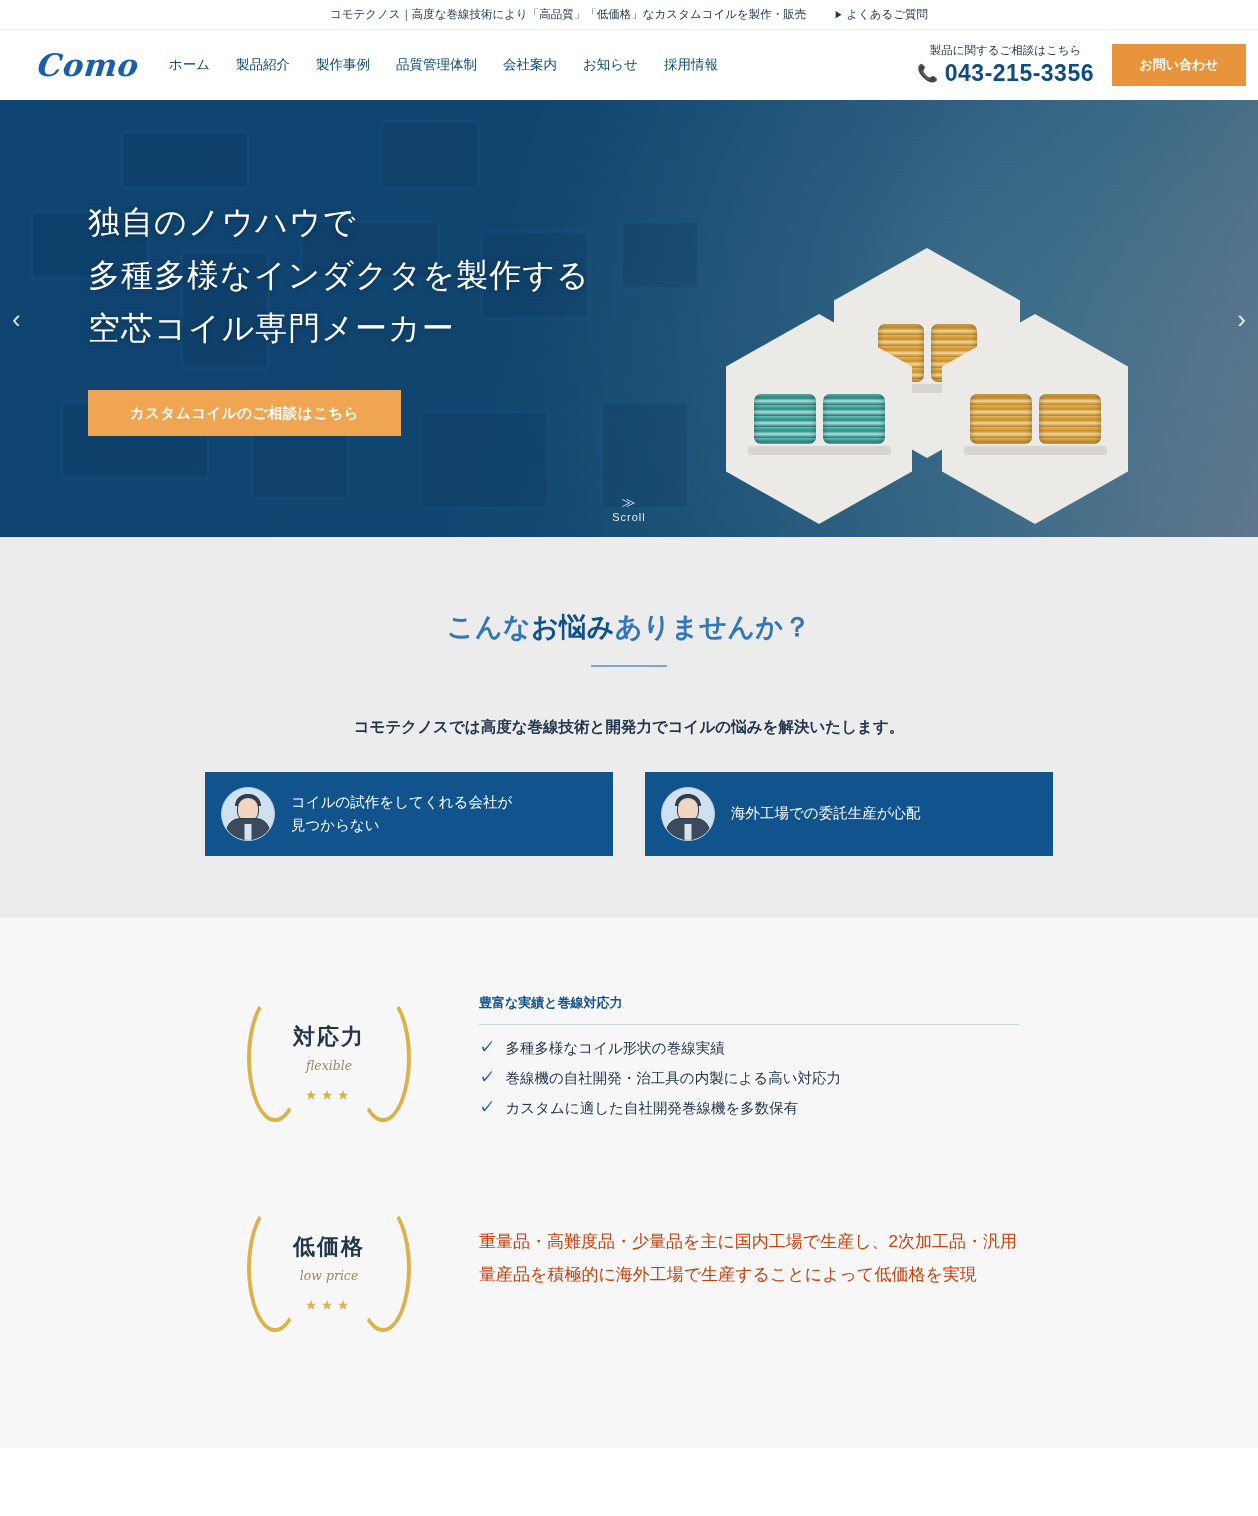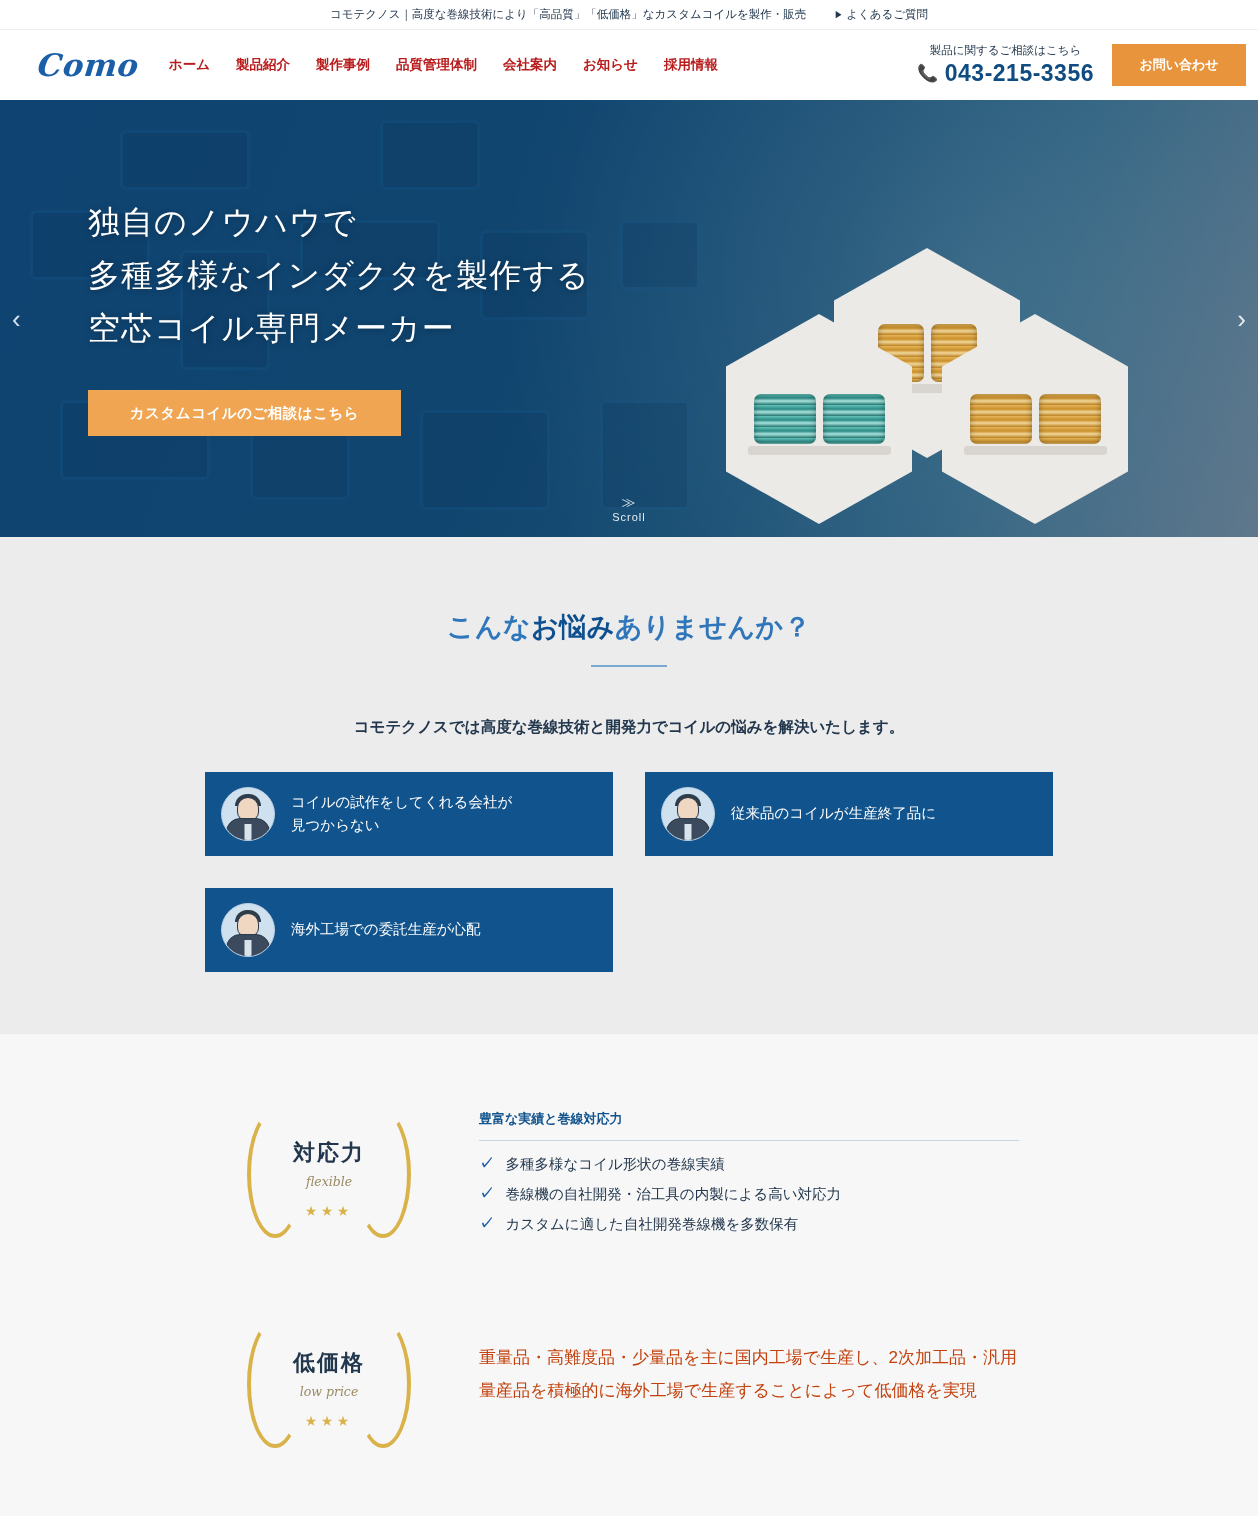--- a/index.html
+++ b/index.html
@@ -49,21 +49,21 @@
     margin-right: 30px;
     transform: skewX(-6deg);
   }
   .nav {
     display: flex;
     align-items: center;
     gap: 26px;
     font-size: 13.5px;
     color: #22374d;
   }
-  .nav a { color: #b91c1c; text-decoration: none; white-space: nowrap; font-weight: bold; }
+  .nav a { color: #0c4a6e; text-decoration: none; white-space: nowrap; }
 
   .header-right {
     position: absolute;
     right: 0;
     top: 0;
     height: 70px;
     display: flex;
     align-items: center;
   }
   .contact-block {
@@ -435,31 +435,20 @@
           <div class="head"></div>
           <div class="body"></div>
           <div class="tie"></div>
       </div>
       <div class="card-text">
         <div>コイルの試作をしてくれる会社が</div>
         <div>見つからない</div>
       </div>
     </div>
 
-    <div class="card">
-      <div class="avatar">
-        <div class="hair"></div>
-          <div class="head"></div>
-          <div class="body"></div>
-          <div class="tie"></div>
-      </div>
-      <div class="card-text">
-        <div>従来品のコイルが生産終了品に</div>
-      </div>
-    </div>
 
 
     <div class="card">
       <div class="avatar">
         <div class="hair"></div>
           <div class="head"></div>
           <div class="body"></div>
           <div class="tie"></div>
       </div>
       <div class="card-text">

